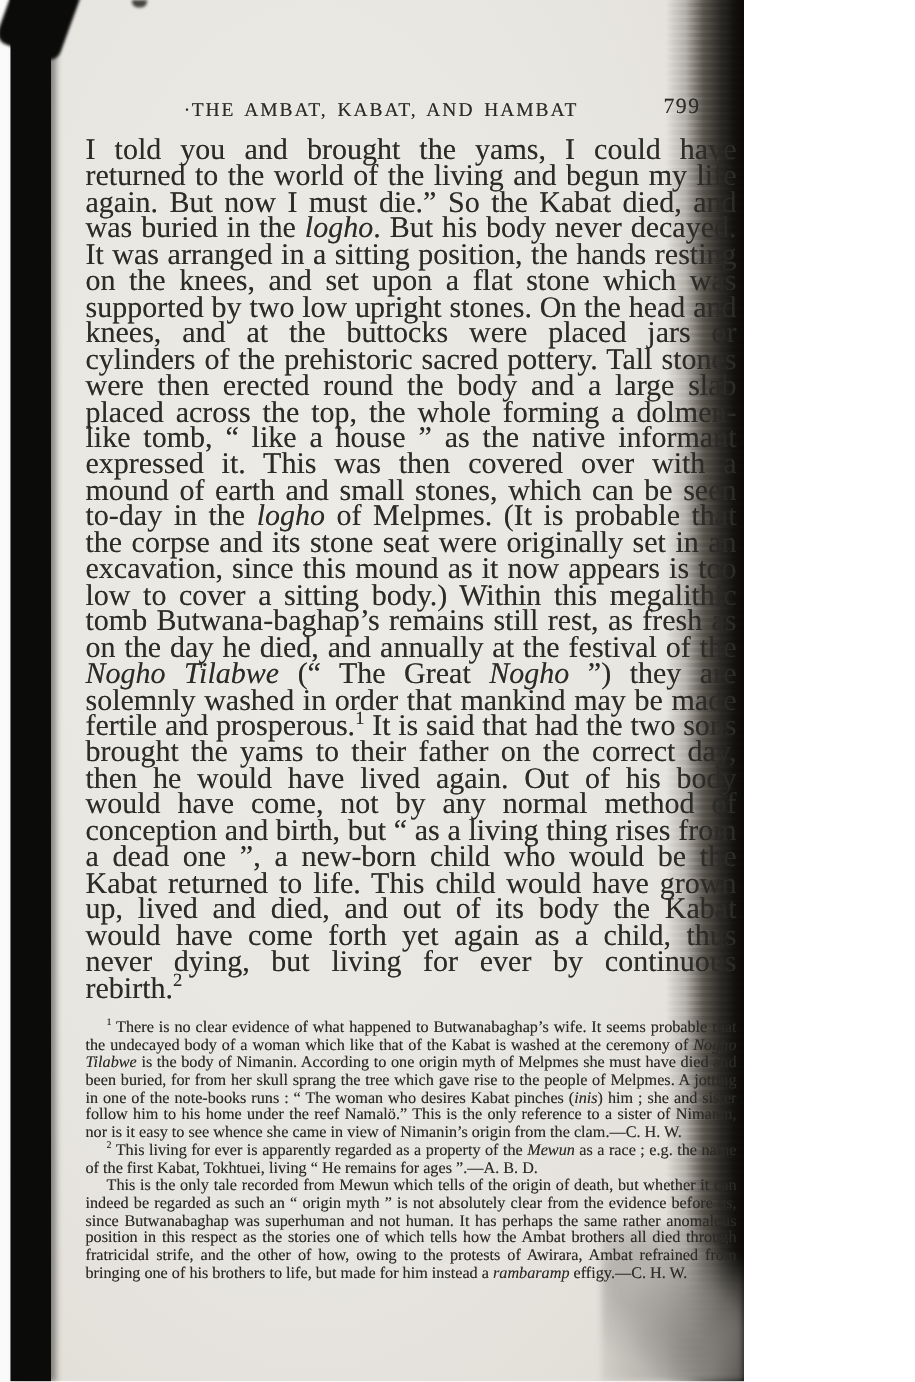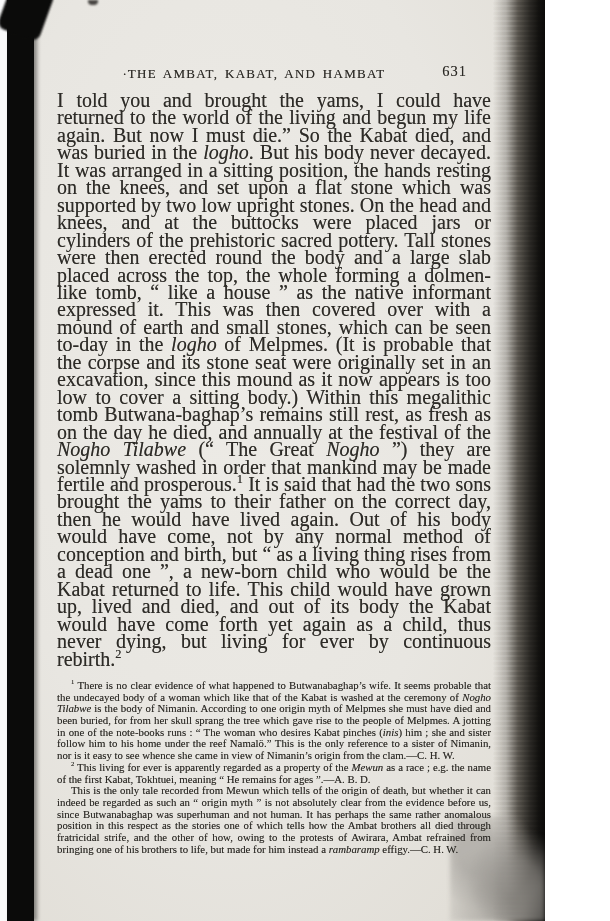--- a/index.html
+++ b/index.html
@@ -3,21 +3,21 @@
 <meta charset="utf-8">
 <style>
   html, body {
     margin: 0;
     padding: 0;
     background: #ffffff;
     font-family: "Liberation Serif", "DejaVu Serif", serif;
   }
   .scan {
     position: relative;
-    width: 545px;
+    width: 496px;
     height: 921px;
     overflow: hidden;
     background:
       radial-gradient(ellipse at 42% 38%, #edebe6 0%, #e8e6e1 55%, #e2dfd8 85%, #d9d5cd 100%);
   }
   
   .edge-left-white {
     position: absolute;
     left: 0; top: 0;
     width: 7px; height: 100%;
@@ -151,25 +151,25 @@
   <div class="top-speck"></div>
   <div class="band-right"></div>
   <div class="mottle"></div>
 
   <div class="page">
 
     <div class="header">
       <div class="header-center">
         <span class="ink-dot">·</span><span class="running-title">THE AMBAT, KABAT, AND HAMBAT</span>
       </div>
-      <span class="pagenum">631</span>
+      <span class="pagenum">799</span>
     </div>
 
     <p class="bodytext"><span>I told you and brought the yams, I could have returned to the world of the living and begun my life again. But now I must die.” So the Kabat died, and was buried in the </span><i>logho</i><span>. But his body never decayed. It was arranged in a sitting position, the hands resting on the knees, and set upon a flat stone which was supported by two low upright stones. On the head and knees, and at the buttocks were placed jars or cylinders of the prehistoric sacred pottery. Tall stones were then erected round the body and a large slab placed across the top, the whole forming a dolmen-like tomb, “ like a house ” as the native informant expressed it. This was then covered over with a mound of earth and small stones, which can be seen to-day in the </span><i>logho</i><span> of Melpmes. (It is probable that the corpse and its stone seat were originally set in an excavation, since this mound as it now appears is too low to cover a sitting body.) Within this megalithic tomb Butwana-baghap’s remains still rest, as fresh as on the day he died, and annually at the festival of the </span><i>Nogho Tilabwe</i><span> (“ The Great </span><i>Nogho</i><span> ”) they are solemnly washed in order that mankind may be made fertile and prosperous.</span><sup>1</sup><span> It is said that had the two sons brought the yams to their father on the correct day, then he would have lived again. Out of his body would have come, not by any normal method of conception and birth, but “ as a living thing rises from a dead one ”, a new-born child who would be the Kabat returned to life. This child would have grown up, lived and died, and out of its body the Kabat would have come forth yet again as a child, thus never dying, but living for ever by continuous rebirth.</span><sup>2</sup></p>
 
     <div class="footnotes">
       <p class="fn"><sup>1</sup><span> There is no clear evidence of what happened to Butwanabaghap’s wife. It seems probable that the undecayed body of a woman which like that of the Kabat is washed at the ceremony of </span><i>Nogho Tilabwe</i><span> is the body of Nimanin. According to one origin myth of Melpmes she must have died and been buried, for from her skull sprang the tree which gave rise to the people of Melpmes. A jotting in one of the note-books runs : “ The woman who desires Kabat pinches (</span><i>inis</i><span>) him ; she and sister follow him to his home under the reef Namalö.” This is the only reference to a sister of Nimanin, nor is it easy to see whence she came in view of Nimanin’s origin from the clam.—C. H. W.</span></p>
-      <p class="fn"><sup>2</sup><span> This living for ever is apparently regarded as a property of the </span><i>Mewun</i><span> as a race ; e.g. the name of the first Kabat, Tokhtuei, meaning “ He remains for ages ”.—A. B. D.</span></p>
+      <p class="fn"><sup>2</sup><span> This living for ever is apparently regarded as a property of the </span><i>Mewun</i><span> as a race ; e.g. the name of the first Kabat, Tokhtuei, living “ He remains for ages ”.—A. B. D.</span></p>
       <p class="fn"><span>This is the only tale recorded from Mewun which tells of the origin of death, but whether it can indeed be regarded as such an “ origin myth ” is not absolutely clear from the evidence before us, since Butwanabaghap was superhuman and not human. It has perhaps the same rather anomalous position in this respect as the stories one of which tells how the Ambat brothers all died through fratricidal strife, and the other of how, owing to the protests of Awirara, Ambat refrained from bringing one of his brothers to life, but made for him instead a </span><i>rambaramp</i><span> effigy.—C. H. W.</span></p>
     </div>
 
   </div>
 </div>
 
 </body></html>

